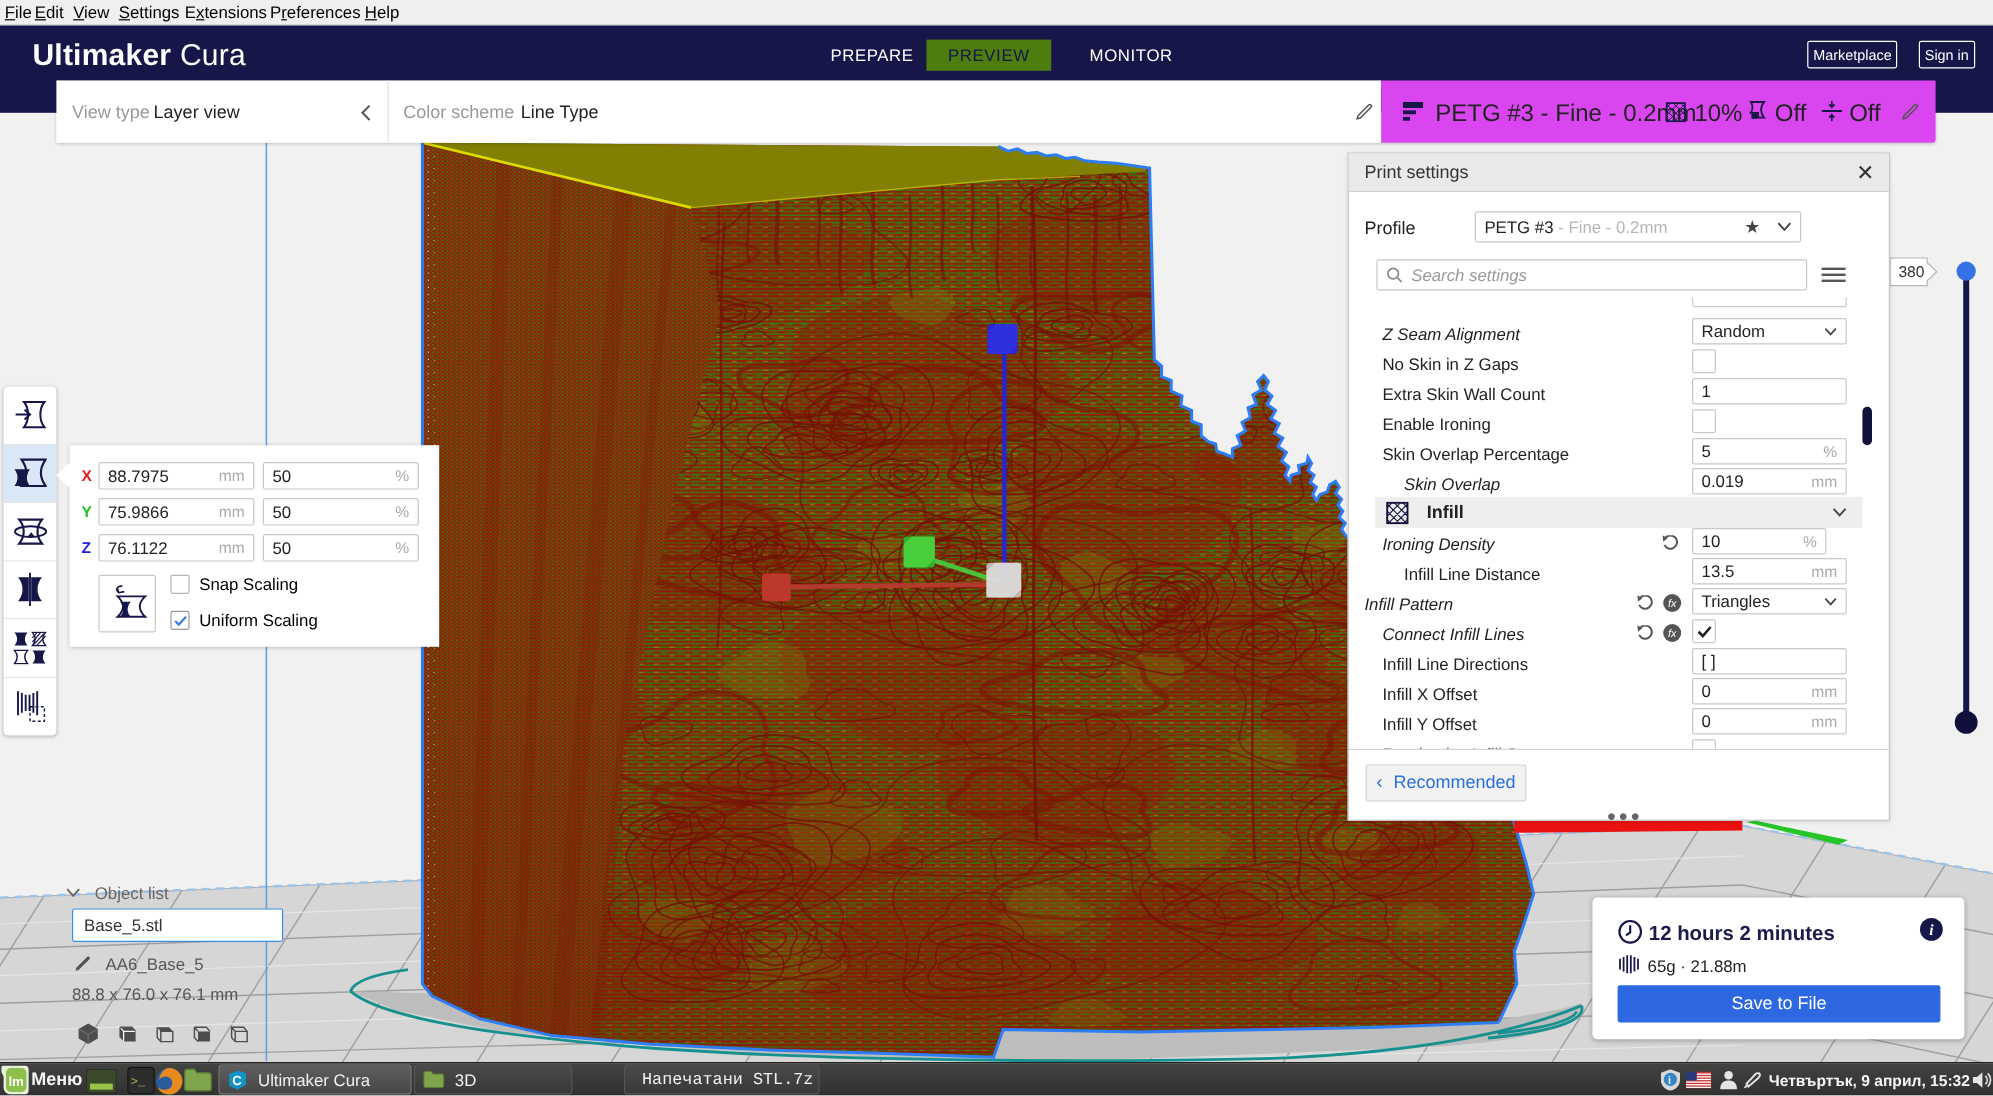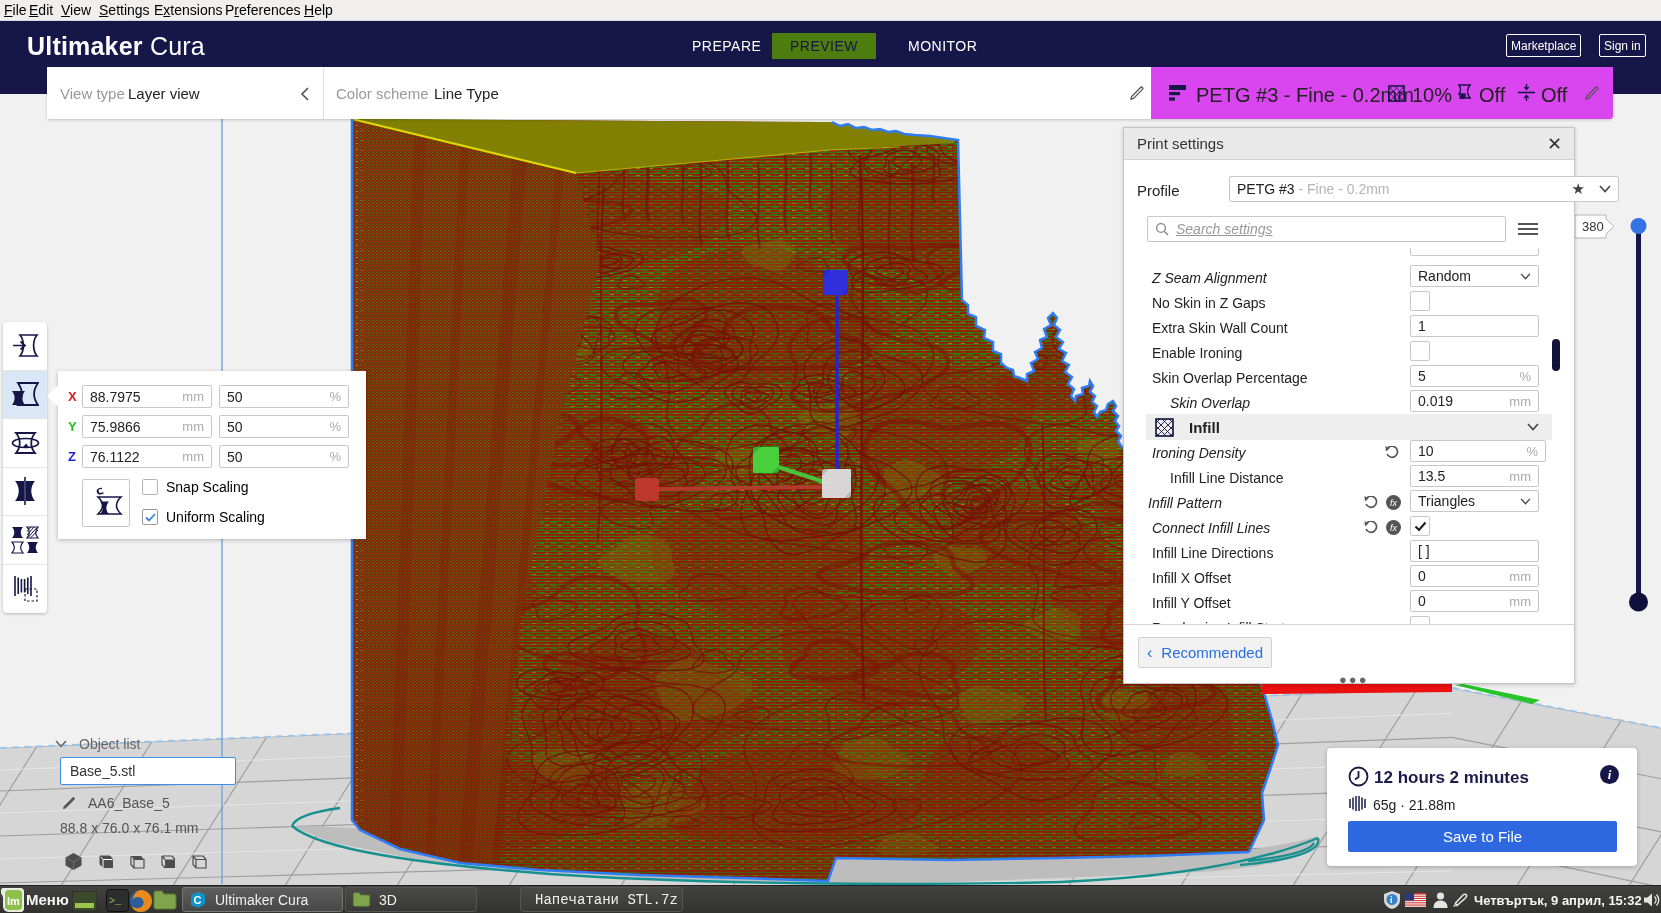--- a/index.html
+++ b/index.html
@@ -607,30 +607,30 @@
           <svg width="11" height="9" viewBox="0 0 11 9">
             <path d="M1,4.5 L4,7.5 L10,1" stroke="#3a7fe0" stroke-width="1.8" fill="none"></path>
           </svg>
         </span>Uniform Scaling</div>
 </div>
 
 <div class="pspanel">
   <div class="pshead">Print settings<span class="psx">✕</span></div>
 
   <div class="lbl" style="left:13px; top:54px; font-size:15px;">Profile</div>
-  <div class="fbox" style="left:105px; top:48px; width:390px; height:26px;">
+  <div class="fbox" style="left:105px; top:48px; width:272px; height:26px;">
     <span>PETG #3</span>
         <span style="color:#b5b5b5;">&nbsp;- Fine - 0.2mm</span>
     <span style="margin-left:auto; color:#444; font-size:15px;">★</span>
     <svg width="12" height="8" viewBox="0 0 12 8" style="margin-left:14px;">
           <path d="M1,1 L6,6.5 L11,1" stroke="#444" stroke-width="1.6" fill="none"></path>
         </svg>
   </div>
 
-  <div class="fbox" style="left:23px; top:88px; width:359px; height:26px; color:#999;text-decoration:underline;">
+  <div class="fbox" style="left:23px; top:88px; width:359px; height:26px; color:#999;">
     <svg width="14" height="14" viewBox="0 0 14 14" style="margin-right:7px;">
           <circle cx="6" cy="6" r="4.4" stroke="#888" stroke-width="1.4" fill="none"></circle>
           <line x1="9.2" y1="9.2" x2="13" y2="13" stroke="#888" stroke-width="1.4"></line>
         </svg>
     <i>Search settings</i>
   </div>
   <div style="position:absolute; left:394px; top:92px; width:20px;">
     <div style="height:2px; background:#555; margin:3px 0;"></div>
     <div style="height:2px; background:#555; margin:3px 0;"></div>
     <div style="height:2px; background:#555; margin:3px 0;"></div>
@@ -662,24 +662,24 @@
       <span style="margin-left:15px; font-size:15px; font-weight:bold; color:#222;">Infill</span>
       <svg width="12" height="8" viewBox="0 0 12 8" style="margin-left:auto; margin-right:13px;">
             <path d="M1,1 L6,6.5 L11,1" stroke="#444" stroke-width="1.6" fill="none"></path>
           </svg>
     </div>
     <div class="lbl it" style="left:28px; top:197px;">Ironing Density</div>
     <svg width="15" height="14" viewBox="0 0 15 14" style="position:absolute; left:261px; top:198px;">
           <path d="M3,2 A5.5,5.5 0 1 1 2,8" stroke="#555" stroke-width="1.7" fill="none"></path>
           <path d="M0.5,0 L4.5,2.5 L1,5.5 Z" fill="#555"></path>
         </svg>
-    <div class="fbox" style="left:286px; top:192px; width:136px; height:22px;">10<span class="unit">%</span></div>
+    <div class="fbox" style="left:286px; top:192px; width:112px; height:22px;">10<span class="unit">%</span></div>
     <div class="lbl" style="left:46px; top:222px;">Infill Line Distance</div>
     <div class="fbox" style="left:286px; top:217px; width:129px; height:22px;">13.5<span class="unit">mm</span></div>
-    <div class="lbl it" style="left:24px; top:247px;">Infill Pattern</div>
+    <div class="lbl it" style="left:13px; top:247px;">Infill Pattern</div>
     <svg width="15" height="14" viewBox="0 0 15 14" style="position:absolute; left:240px; top:248px;">
           <path d="M3,2 A5.5,5.5 0 1 1 2,8" stroke="#555" stroke-width="1.7" fill="none"></path>
           <path d="M0.5,0 L4.5,2.5 L1,5.5 Z" fill="#555"></path>
         </svg>
     <div style="position:absolute; left:262px; top:247px; width:15px; height:15px; border-radius:50%; background:#555; color:#fff; font-size:9px; font-style:italic; display:flex; align-items:center; justify-content:center;">fx</div>
     <div class="fbox" style="left:286px; top:242px; width:129px; height:22px;">Triangles
       <svg width="11" height="7" viewBox="0 0 12 8" style="margin-left:auto;">
             <path d="M1,1 L6,6.5 L11,1" stroke="#444" stroke-width="1.6" fill="none"></path>
           </svg></div>
     <div class="lbl it" style="left:28px; top:272px;">Connect Infill Lines</div>

